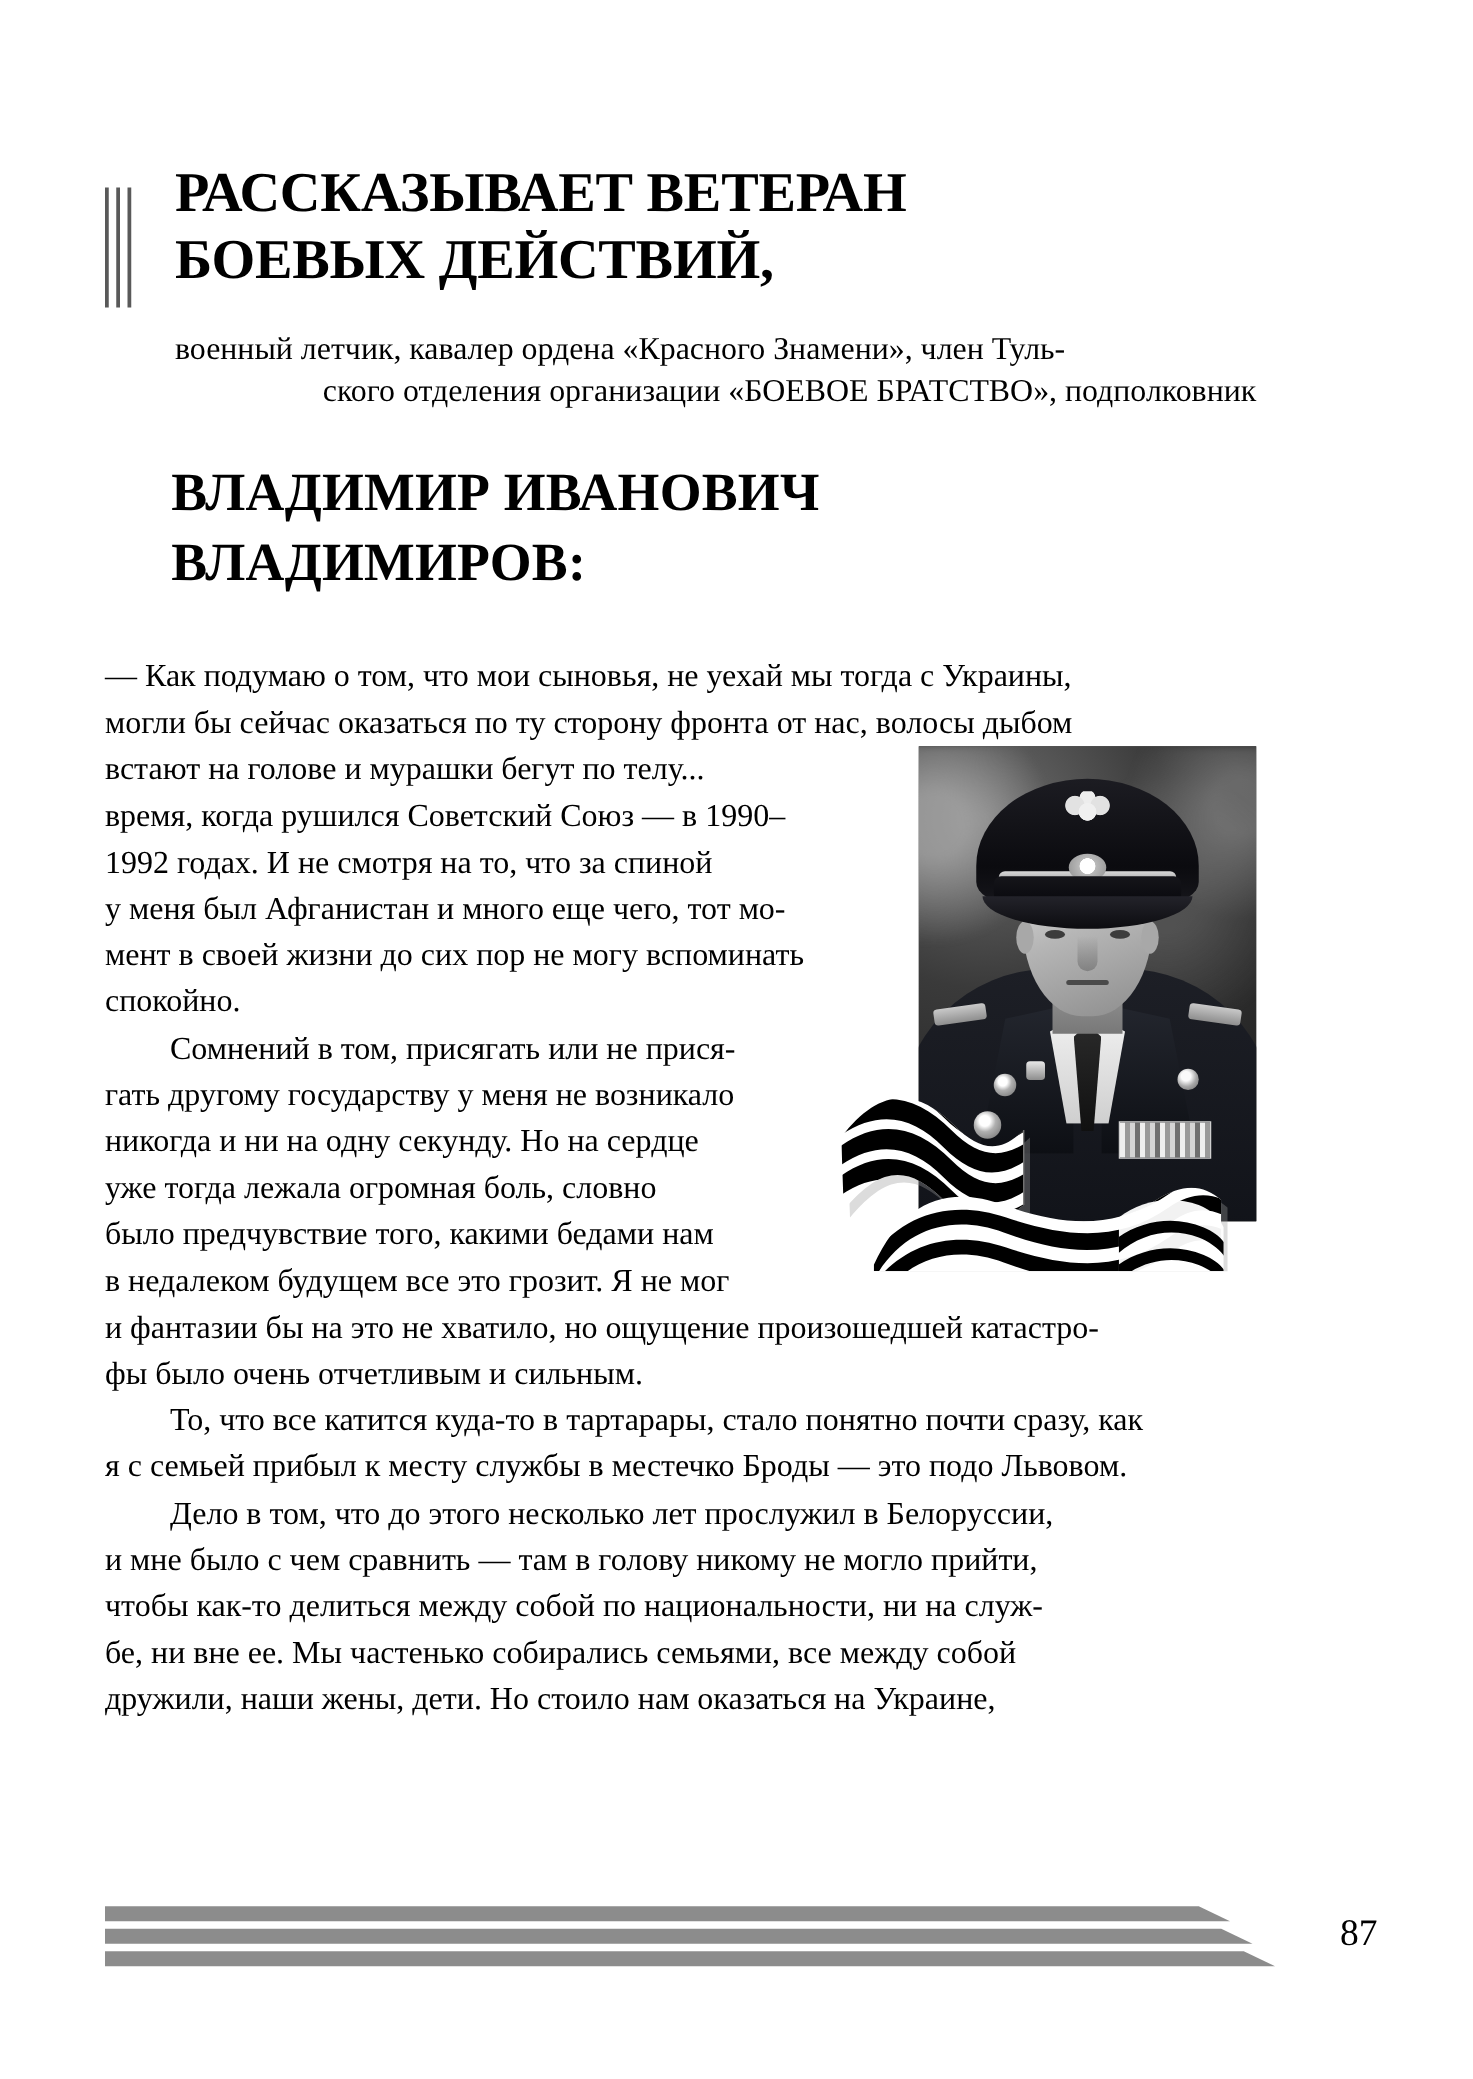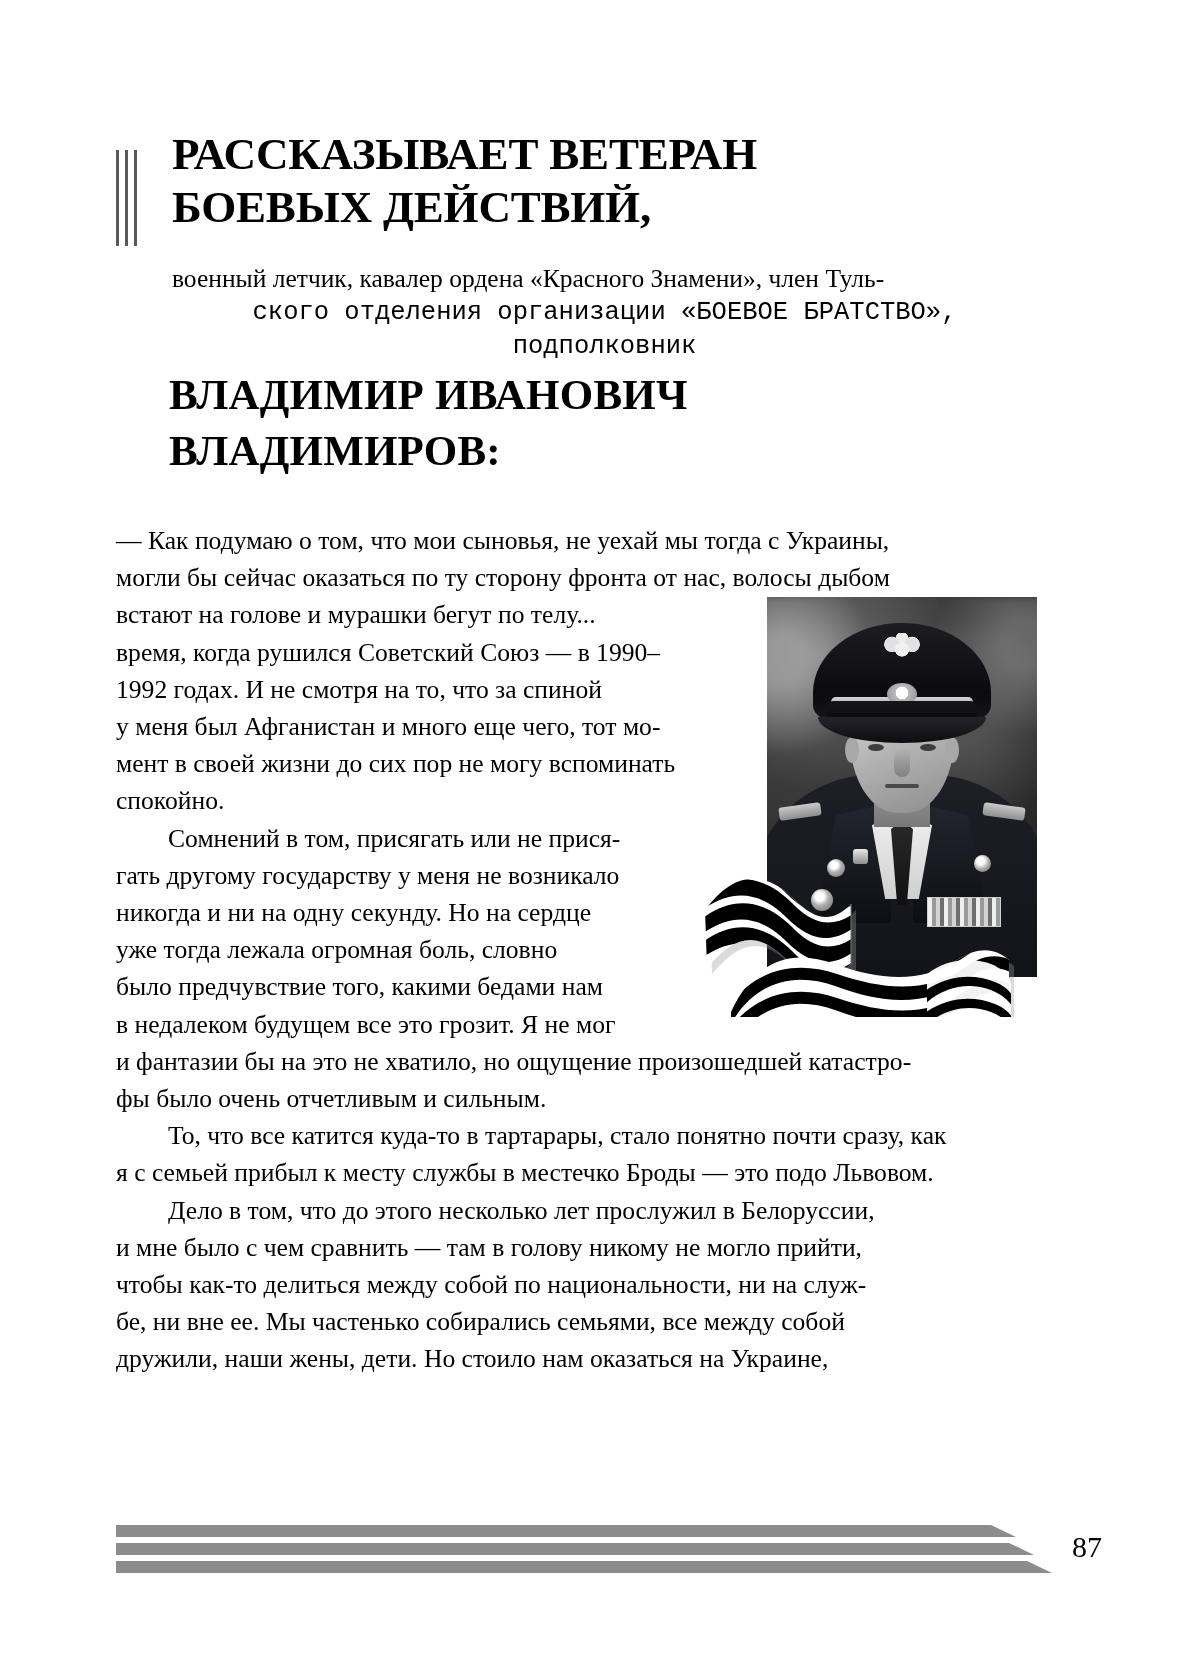--- a/index.html
+++ b/index.html
@@ -13,21 +13,20 @@
     position: relative;
     font-family: "Liberation Serif", "DejaVu Serif", serif;
     color: #000000;
     overflow: hidden;
   }
 
   .page {
     position: absolute;
     inset: 0;
     background: #ffffff;
-    margin-left: 32px;
   }
 
   
   .title-block {
     position: absolute;
     left: 84px;
     top: 128px;
     width: 920px;
   }
   .title-rules {
@@ -63,21 +62,21 @@
   .subtitle {
     position: absolute;
     left: 140px;
     top: 262px;
     width: 865px;
     font-size: 25.5px;
     line-height: 1.34;
     text-align: justify;
   }
   .subtitle .ln { display: block; }
-  .subtitle .ln:last-child { text-align: center; font-family: Liberation Mono, monospace; }
+  .subtitle .ln:last-child { text-align: right; }
 
   
   .name-heading {
     position: absolute;
     left: 137px;
     top: 367px;
     width: 880px;
     margin: 0;
     font-size: 43px;
     line-height: 1.3;

